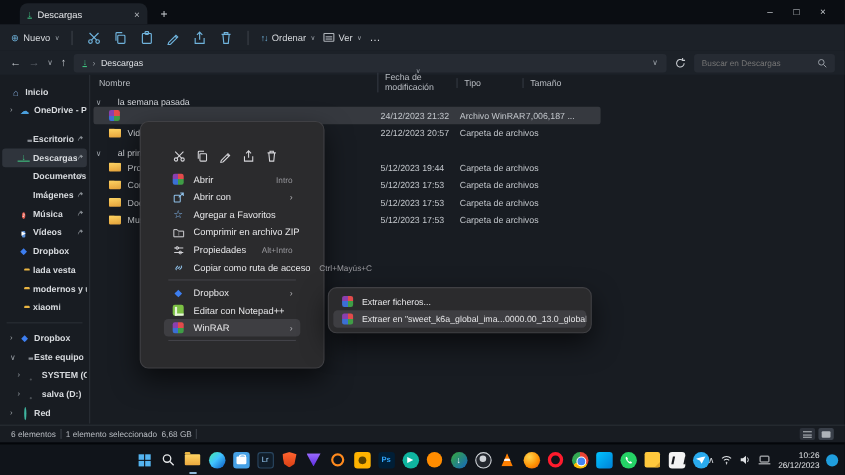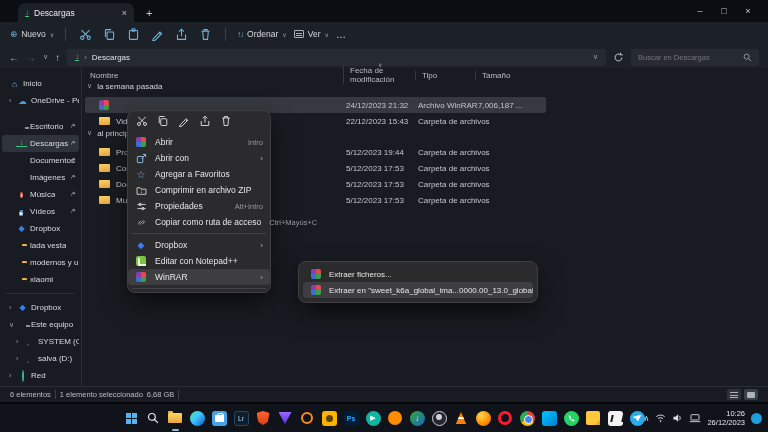--- a/index.html
+++ b/index.html
@@ -45,21 +45,21 @@
   .search-input { flex:1; background:transparent; border:none; outline:none; color:#9aa0a7; font-size:7.5px; font-family:inherit; min-width:0; }
 
   
   .main { display:flex; height:317px; }
   .sidebar { width:82px; border-right:1px solid #2a2f36; padding-top:7px; font-size:8px; color:#d8dbdf; flex-shrink:0; }
   .side-item { height:17px; display:flex; align-items:center; gap:3px; padding-left:7px; position:relative; border-radius:3px; margin:0 2px; white-space:nowrap; overflow:hidden; }
   .side-item.ind { padding-left:14px; }
   .side-item.sel { background:#2f343c; }
   .s-exp { color:#9aa0a7; font-size:7px; width:5px; flex-shrink:0; }
   .s-ico { width:11px; flex-shrink:0; text-align:center; font-size:8.5px; line-height:10px; }
-  .s-label { overflow:hidden; white-space:nowrap; }
+  .s-label { overflow:hidden; white-space:nowrap;font-weight:bold; }
   .pin { position:absolute; right:3px; top:5px; opacity:.85; }
   .side-sep { height:1px; background:#2a2f36; margin:5px 6px; }
   .spacer8 { height:9px; }
   .ic-home { color:#8ab4e8; }
   .ic-cloud { color:#4a9edb; }
   .mini-monitor { width:10px; height:7px; background:#4a77c9; border-radius:1px; margin:0 auto; position:relative; }
   .mini-monitor::after { content:""; position:absolute; left:3px; bottom:-2px; width:4px; height:2px; background:#8b9097; }
   .ic-dl { color:#3fc380; font-size:8px; border-bottom:1px solid #3fc380; line-height:6px; }
   .mini-doc { width:7px; height:9px; background:#e8f0fe; border-radius:1px; border-top:2px solid #7aa4e0; margin:0 auto; }
   .mini-pic { width:10px; height:8px; background:linear-gradient(180deg,#bfe3c9 55%,#79b7e8 55%); border-radius:1px; margin:0 auto; }
@@ -74,41 +74,41 @@
 
   
   .filepane { flex:1; position:relative; font-size:8px; }
   .colheaders { display:flex; height:14px; align-items:center; color:#b9bdc3; padding-left:8px; }
   .ch { position:relative; }
   .ch-name { width:253px; }
   .ch-date { width:72px; border-left:1px solid #323841; padding-left:6px; }
   .ch-type { width:60px; border-left:1px solid #323841; padding-left:6px; }
   .ch-size { width:70px; border-left:1px solid #323841; padding-left:6px; }
   .sortmark { position:absolute; top:-5px; left:34px; font-size:6px; color:#9aa0a7; }
-  .grouphdr { height:15px; display:flex; align-items:flex-start; gap:5px; padding-left:5px; color:#d2d5da; white-space:nowrap; overflow:hidden; }
+  .grouphdr { height:15px; display:flex; align-items:flex-end; gap:15px; padding-left:5px; color:#d2d5da; white-space:nowrap; overflow:hidden; }
   .g-exp { color:#9aa0a7; font-size:7px; }
   .frow { height:16px; display:grid; grid-template-columns:247px 72px 60px 70px; align-items:center; padding-left:14px; color:#d4d7db; width:461px; margin-left:3px; border-radius:2px; }
   .frow.sel { background:#36393f; }
   .fname { display:flex; align-items:center; gap:6px; white-space:nowrap; overflow:hidden; }
   .fdate,.ftype { color:#c3c7cc; white-space:nowrap; }
   .fsize { text-align:left; color:#c3c7cc; white-space:nowrap; padding-right:4px; }
   .wr { width:10px; height:10px; border-radius:2px; background:conic-gradient(#e24b4b 0 25%, #3f9d46 0 50%, #3b6fd4 0 75%, #8a3fae 0 100%); flex-shrink:0; }
 
   
   .statusbar { position:absolute; left:0; bottom:0; width:100%; height:16px; border-top:1px solid #2a2f36; display:flex; align-items:center; padding:0 10px; gap:4px; font-size:7.5px; color:#b9bdc3; background:#181c22; }
   .sb-sep { width:1px; height:9px; background:#3a4048; }
   .sb-right { margin-left:auto; display:flex; gap:3px; }
   .sb-ic { width:14px; height:11px; border-radius:2px; background:#2c313a; display:flex; align-items:center; justify-content:center; }
   .sb-ic.on { background:#3a404a; }
   .sb-lines { width:8px; height:6px; border-top:1px solid #aeb3b9; border-bottom:1px solid #aeb3b9; position:relative; }
   .sb-lines::after { content:""; position:absolute; left:0; right:0; top:2px; height:1px; background:#aeb3b9; }
   .sb-thumb { width:8px; height:6px; background:#aeb3b9; border-radius:1px; }
 
   
-  .ctxmenu { position:absolute; left:127px; top:110px; width:144px; background:#2b2b2d; border:1px solid #404044; border-radius:8px; box-shadow:0 10px 24px rgba(0,0,0,.6); padding:0; z-index:10; font-size:8.5px; color:#e6e6e8; }
+  .ctxmenu { position:absolute; left:127px; top:110px; width:168px; background:#2b2b2d; border:1px solid #404044; border-radius:8px; box-shadow:0 10px 24px rgba(0,0,0,.6); padding:21px; z-index:10; font-size:8.5px; color:#e6e6e8; }
   .ctx-strip { display:flex; align-items:center; gap:9px; padding:4px 8px 7px; }
   .ctx-item { height:16px; display:flex; align-items:center; gap:8px; padding:0 7px; border-radius:4px; white-space:nowrap; }
   .ctx-item.hl { background:#3e3e42; }
   .mi { width:12px; flex-shrink:0; display:flex; align-items:center; justify-content:center; font-size:9px; }
   .shortcut { margin-left:auto; color:#98989d; font-size:7.5px; }
   .subarrow { margin-left:auto; color:#aeaeb2; font-size:8px; }
   .ctx-sep { height:1px; background:#424248; margin:3px 4px; }
   .star-ic { color:#7fb3e8; font-size:10px; }
   .dbx-ic { color:#3d7ef0; font-size:9px; }
   .npp-ic { width:10px; height:10px; background:#7cc144; border-radius:2px; position:relative; }
@@ -382,21 +382,21 @@
         <span class="fdate">24/12/2023 21:32</span>
         <span class="ftype">Archivo WinRAR</span>
         <span class="fsize">7,006,187 ...</span>
       </div>
 
       <div class="frow">
         <span class="fname">
             <span class="fold" style="margin:0;"></span>
             <span>Video</span>
           </span>
-        <span class="fdate">22/12/2023 15:43</span>
+        <span class="fdate">22/12/2023 20:57</span>
         <span class="ftype">Carpeta de archivos</span>
         <span class="fsize"></span>
       </div>
 
       <div class="grouphdr">
         <span class="g-exp">∨</span>
         <span>al principio de este mes</span>
       </div>
 
       <div class="frow">

